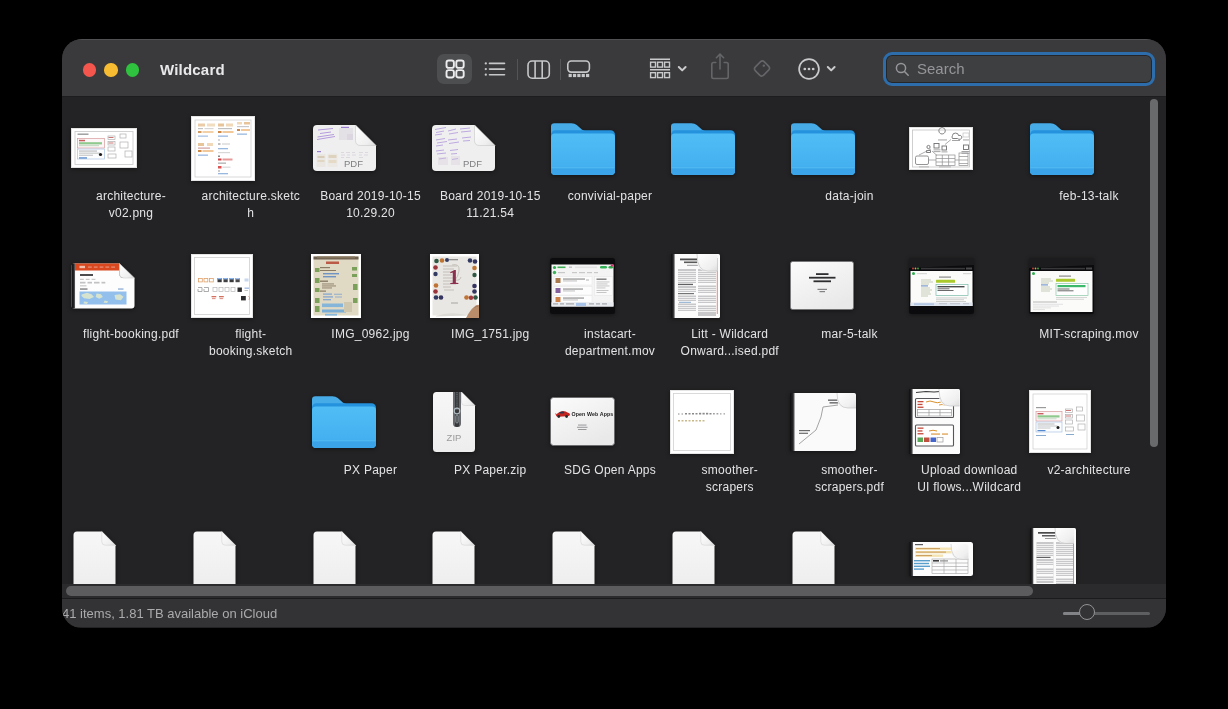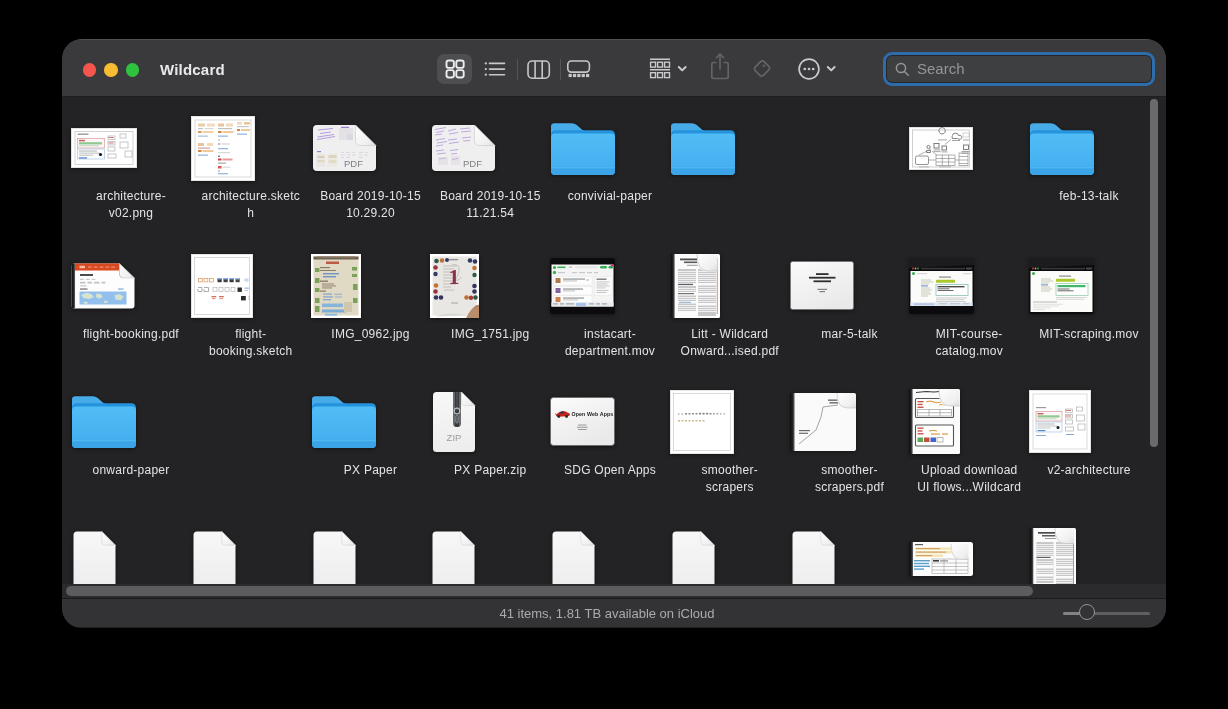--- a/index.html
+++ b/index.html
@@ -39,21 +39,21 @@
   
   #htrack { position:absolute; left:0px; top:545px; width:1104px; height:14px;
     background:#2b2b2d; }
   #hthumb { position:absolute; left:4px; top:547px; width:967px; height:9.5px;
     border-radius:5px; background:#5c5c5e; }
   #vthumb { position:absolute; left:1088px; top:60px; width:8px; height:348px;
     border-radius:4px; background:#696a6c; }
   
   #sbar { position:absolute; left:0; top:559px; width:1104px; height:29px;
     background:#333335; border-top:1px solid #1b1b1d; }
-  #stext { position:absolute; width:100%; top:6.5px; text-align:center; padding-right:14px;
+  #stext { position:absolute; width:100%; top:6.5px; padding-right:14px;
     font-size:13px; color:#ababad; }
   #strack { position:absolute; left:1001px; top:12.5px; width:87px; height:3.5px;
     border-radius:2px; background:#5e5f61; }
   #strackL { position:absolute; left:1001px; top:12.5px; width:24px; height:3.5px;
     border-radius:2px; background:#828386; }
   #sknob { position:absolute; left:1017px; top:5px; width:16px; height:16px;
     border-radius:50%; border:1.5px solid #929396; background:#333335; }
 </style>
 </head>
 <body>
@@ -371,20 +371,28 @@
         </div>
         <div class="lab">convivial-paper</div>
       </div>
     <div class="item r1 c6">
         <div class="ic">
           <svg width="66" height="55">
             <use href="#folder"></use>
           </svg>
         </div>
       </div>
+    <div class="item r1 c7">
+        <div class="ic">
+          <svg width="66" height="55">
+            <use href="#folder"></use>
+          </svg>
+        </div>
+        <div class="lab">data-join</div>
+      </div>
     <div class="item r1 c8">
         <div class="ic">
       <svg width="64" height="43" viewBox="0 0 64 43">
         <rect x="0.5" y="0.5" width="63" height="42" fill="#ffffff" stroke="#e0e0e0"></rect>
         <rect x="3.5" y="3" width="57" height="37" fill="none" stroke="#c4c4c4" stroke-width="0.8"></rect>
         <g fill="none" stroke="#707072" stroke-width="0.9">
           <path d="M33 7 a3.2 3.2 0 1 1 0.1 0"></path>
           <path d="M43.5 8.5 a3 2.4 0 1 1 6 0 a2.4 2 0 1 1 -1 3 l-5 0 a2.6 2.6 0 0 1 0 -3" fill="#fff"></path>
         </g>
         <rect x="54" y="6" width="6" height="4" fill="none" stroke="#c0c0c0" stroke-width="0.7"></rect>
@@ -802,31 +810,22 @@
         </g>
         <rect x="1.5" y="44.5" width="62" height="3.5" fill="#dfe5ee"></rect>
         <rect x="5" y="45.2" width="20" height="2" fill="#b5c9e4"></rect>
         <g fill="#b8bdc6">
               <rect x="30" y="45.3" width="8" height="0.9"></rect>
               <rect x="41" y="45.3" width="10" height="0.9"></rect>
               <rect x="54" y="45.3" width="6" height="0.9"></rect>
             </g>
       </svg>
     </div>
-        <div class="lab">MIT-course-<br>catalog.mov</div>
-      </div>
-
-    <div class="item r3 c1">
-        <div class="ic">
-          <svg width="66" height="55">
-            <use href="#folder"></use>
-          </svg>
-        </div>
-        <div class="lab">onward-paper</div>
-      </div>
+      </div>
+
     <div class="item r3 c3">
         <div class="ic">
           <svg width="66" height="55">
             <use href="#folder"></use>
           </svg>
         </div>
         <div class="lab">PX Paper</div>
       </div>
     <div class="item r3 c4">
         <div class="ic">

